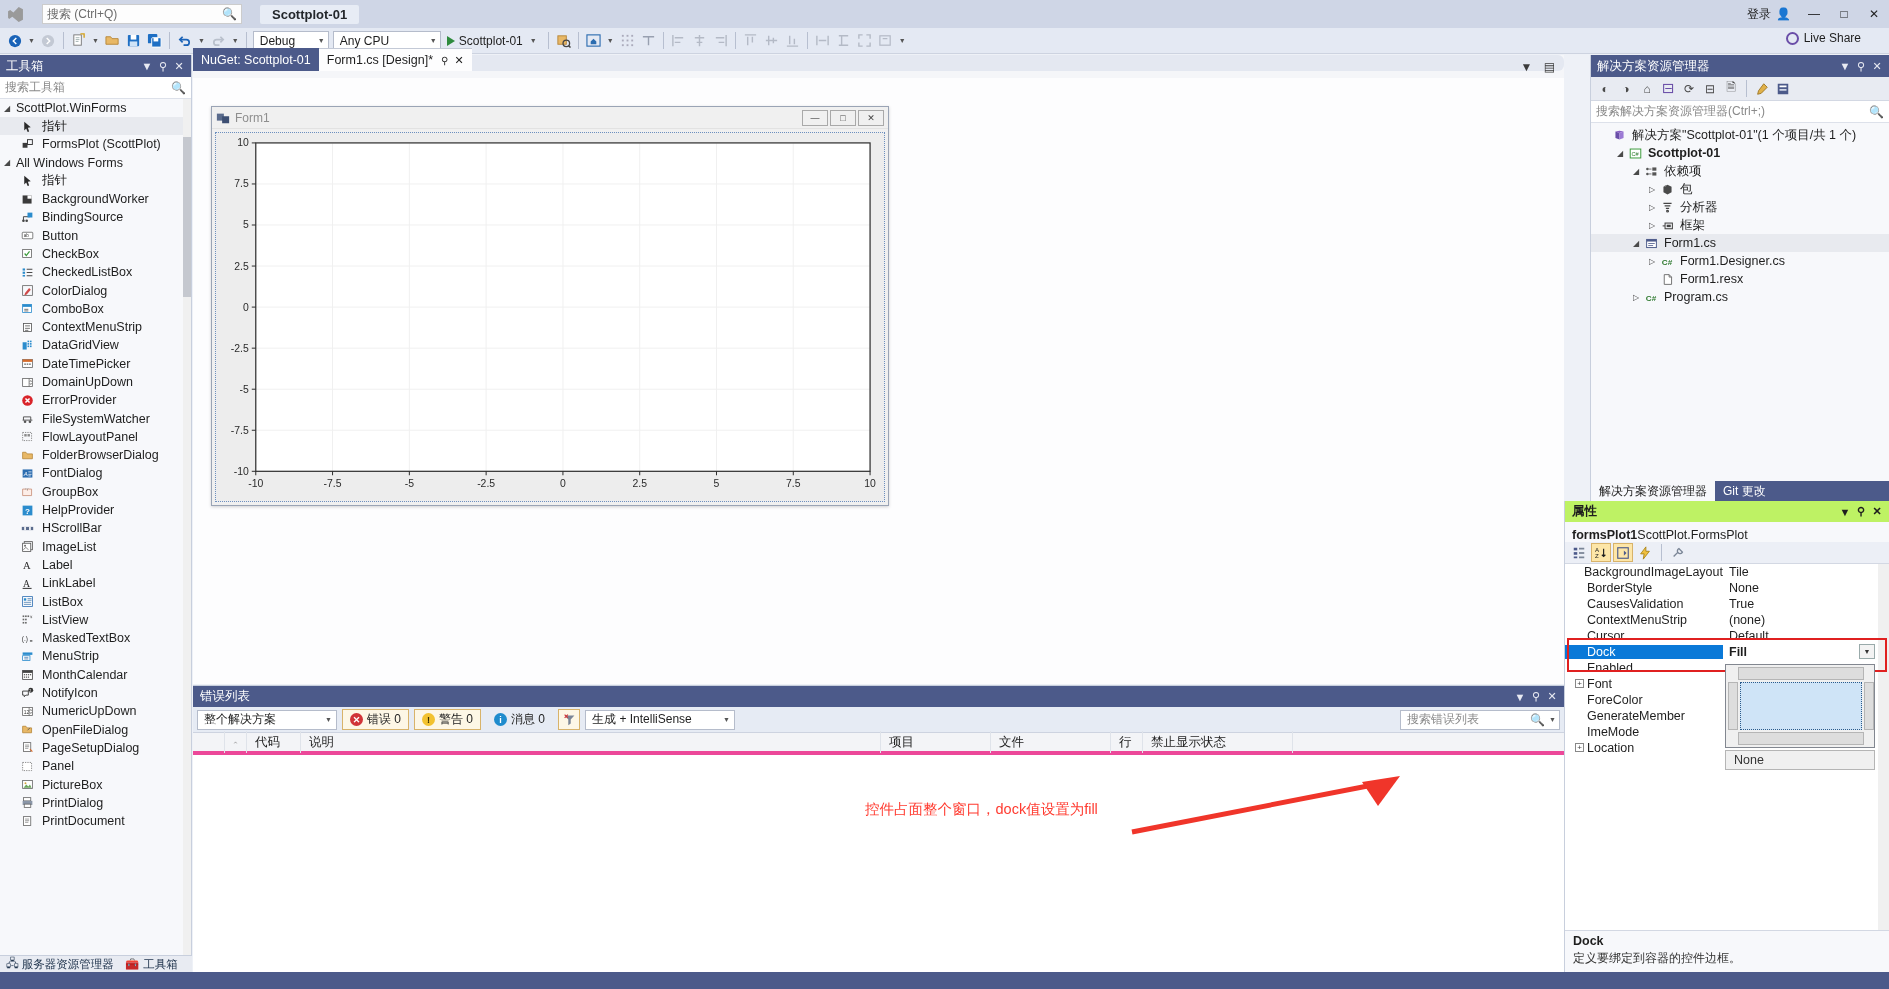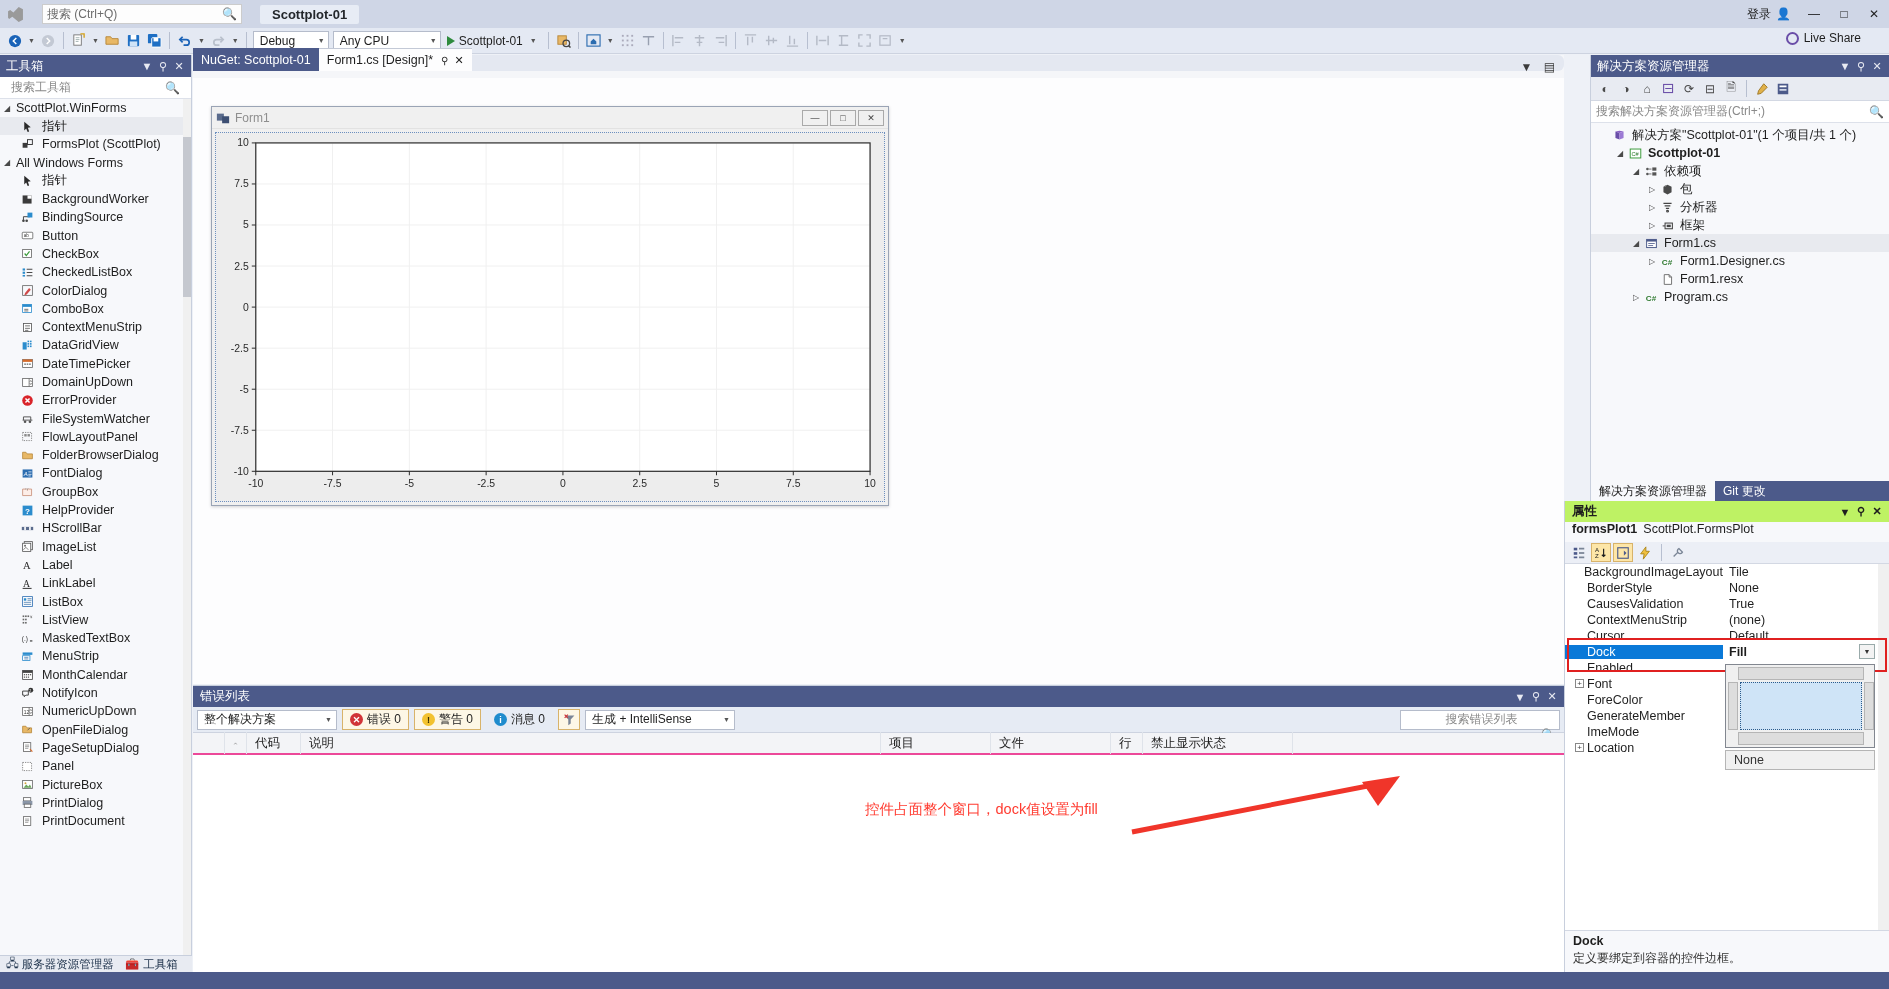--- a/index.html
+++ b/index.html
@@ -77,21 +77,21 @@
     display: flex; flex-direction: column;
   }
   .panel-head {
     height: 22px; background: #4c5a8a; color: #fff; display: flex; align-items: center;
     padding: 0 4px 0 6px; font-size: 12.5px;
   }
   .panel-head .ph-title { flex: 1; }
   .ph-btn { width: 16px; text-align: center; font-size: 11px; color: #e8eaf2; }
   .tb-search {
     height: 22px; background: #fff; border-bottom: 1px solid #dde1ea;
-    display: flex; align-items: center; padding: 0 11px; font-size: 12px; color: #8a8a8a;
+    display: flex; align-items: center; padding: 0 5px; font-size: 12px; color: #8a8a8a;
   }
   .tb-search .mag2 { margin-left: auto; color: #5a5a5a; }
   .tb-list { flex: 1; overflow: hidden; position: relative; background: #f7f8fb; }
   .tb-group {
     display: flex; align-items: center; height: 18px; padding-left: 4px; font-size: 12.5px; color: #1e1e1e;
   }
   .tb-group .arrow { width: 12px; font-size: 8px; color: #4a4a4a; }
   .tb-row {
     display: flex; align-items: center; height: 18.3px; padding-left: 18px; font-size: 12.5px; color: #1e1e1e;
   }
@@ -175,26 +175,26 @@
     height: 21px; border: 1px solid #d8b36a; background: #fdf7e6;
     display: flex; align-items: center; gap: 4px; padding: 0 7px; font-size: 12px;
   }
   .chip-dot { width: 13px; height: 13px; border-radius: 50%; display: flex; align-items: center; justify-content: center; font-size: 9px; color: #fff; font-weight: bold; }
   .el-filter {
     width: 22px; height: 21px; border: 1px solid #d8b36a; background: #fdf7e6;
     display: flex; align-items: center; justify-content: center; font-size: 11px;
   }
   .el-search {
     margin-left: auto; width: 160px; height: 20px; background: #fff; border: 1px solid #b5bccb;
-    display: flex; align-items: center; padding: 0 3px 0 6px; font-size: 12px; color: #8a8a8a; flex-direction: column;
+    display: flex; align-items: center; padding: 0 3px 0 6px; font-size: 12px; color: #8a8a8a;
   }
   .el-search .mag { margin-left: auto; color: #555; }
   .el-cols {
     height: 22px; background: #f3f4f7; display: flex; align-items: center;
-    border-bottom: 2px solid #ec4899; font-size: 12.5px; color: #1e1e1e;
+    border-bottom: 4px solid #ec4899; font-size: 12.5px; color: #1e1e1e;
   }
   .el-col { padding: 0 8px; border-right: 1px solid #dfe3ea; height: 22px; display: flex; align-items: center; }
   .el-body { flex: 1; background: #fff; position: relative; }
   .el-tabs {
     position: absolute; left: 193px; bottom: 0; height: 17px;
     display: flex; align-items: center; font-size: 11.5px; gap: 0;
   }
   .el-tab { padding: 0 8px; height: 17px; display: flex; align-items: center; color: #22364f; }
   .el-tab.active { background: #fdfdfe; border-top: 2px solid #4c5a8a; }
 
@@ -237,21 +237,21 @@
   
   .props {
     position: absolute; right: 0; top: 501px; width: 325px; bottom: 17px;
     background: #f7f8fb; border-left: 1px solid #c8cfdd; display: flex; flex-direction: column;
   }
   .pr-head {
     height: 21px; background: #bef264; color: #1e1e1e; display: flex; align-items: center;
     padding: 0 4px 0 7px; font-size: 12.5px; font-weight: 600;
   }
   .pr-obj {
-    height: 20px; background: #f7f8fb; display: flex; align-items: flex-start; gap: 6px;
+    height: 20px; background: #f7f8fb; display: flex; align-items: flex-end; gap: 0;
     padding: 0 7px; font-size: 12.5px;
   }
   .pr-toolbar {
     height: 22px; background: #eceff6; display: flex; align-items: center; gap: 2px;
     padding: 0 4px; border-bottom: 1px solid #d3d8e3;
   }
   .pr-tb { width: 20px; height: 19px; display: flex; align-items: center; justify-content: center; font-size: 12px; }
   .pr-tb.on { background: #fde6a8; border: 1px solid #d8b36a; }
   .pr-grid { flex: 1; position: relative; overflow: hidden; background: #fff; }
   .pr-row { display: flex; height: 16px; align-items: center; font-size: 12.5px; border-bottom: 1px solid transparent; }

